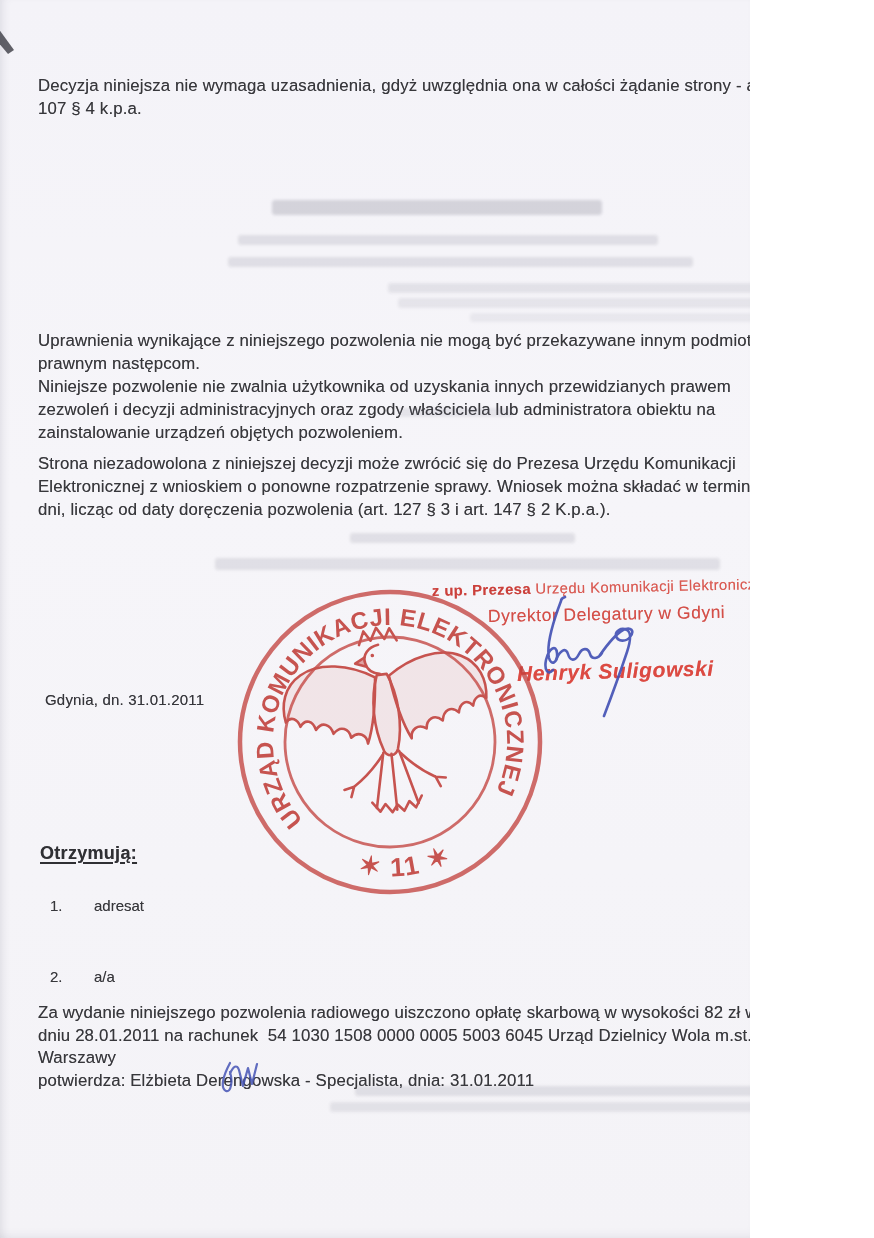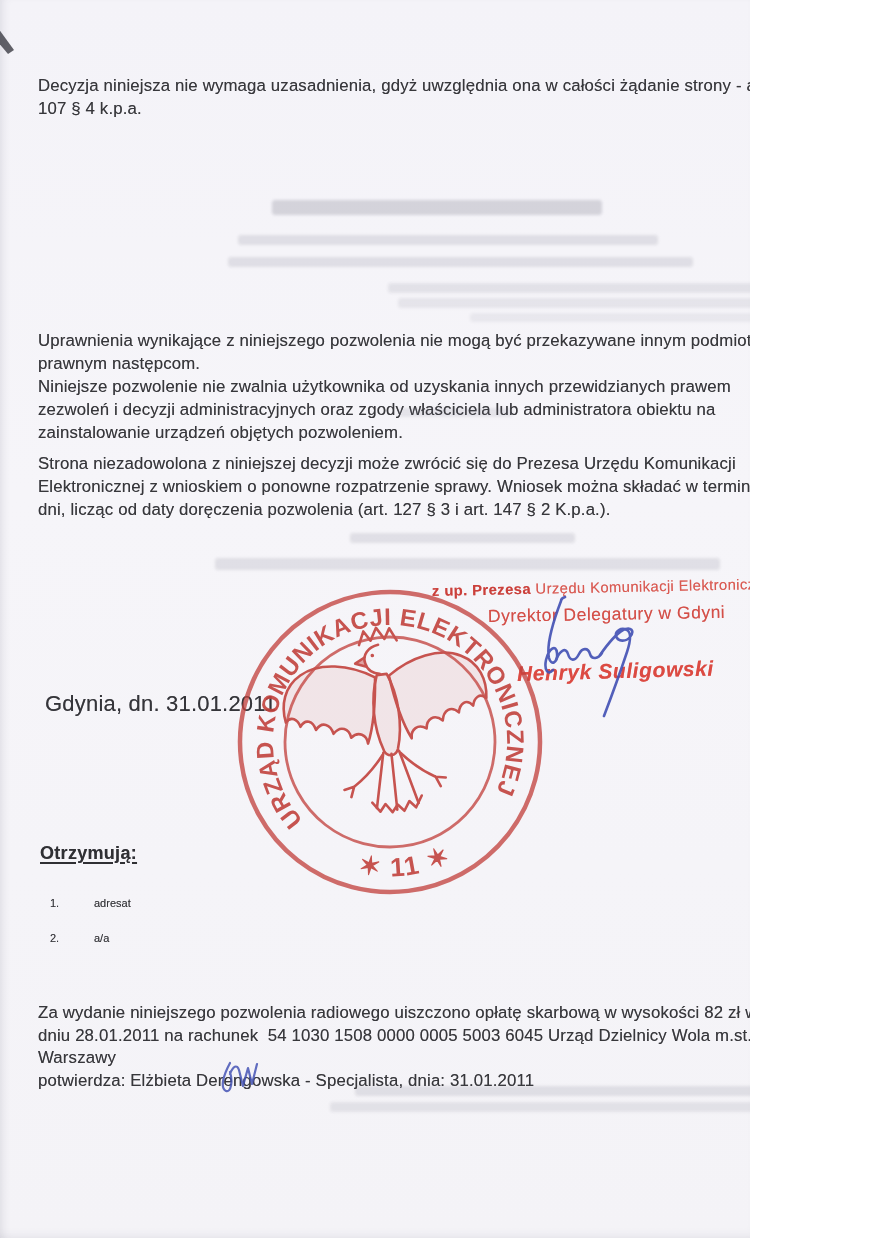--- a/index.html
+++ b/index.html
@@ -14,32 +14,32 @@
   .para{
     position:absolute;left:38px;
     font-size:16.8px;line-height:23px;
     color:#37373b;white-space:pre;
     letter-spacing:.15px;
     text-shadow:0 0 .5px rgba(50,50,55,.55);
   }
   .fee{line-height:22.5px;margin-top:14px;}
   .place-date{
     position:absolute;left:45px;top:691px;
-    font-size:22px;color:#35353a;letter-spacing:.2px;
+    font-size:15px;color:#35353a;letter-spacing:.2px;
     text-shadow:0 0 .5px rgba(50,50,55,.55);
   }
   .recip-heading{
     position:absolute;left:40px;top:843px;
     font-size:18px;font-weight:700;color:#303034;
     text-decoration:underline;text-underline-offset:3px;text-decoration-thickness:1.6px;
     letter-spacing:.3px;text-shadow:0 0 .5px rgba(50,50,55,.5);text-align:center;
   }
   .recipient{
     position:absolute;left:50px;
-    font-size:11px;color:#37373b;text-shadow:0 0 .5px rgba(50,50,55,.5);
+    font-size:15px;color:#37373b;text-shadow:0 0 .5px rgba(50,50,55,.5);
   }
   .recipient .num{display:inline-block;width:44px;}
   .red-auth{
     position:absolute;left:432px;top:583px;width:360px;
     font-size:14.8px;color:#da5a52;letter-spacing:.4px;
     transform:rotate(-1.2deg);transform-origin:left center;
     text-shadow:0 0 .5px rgba(210,70,64,.5);
   }
   .red-auth .prefix{font-weight:700;color:#cb403b;}
   .red-title{
@@ -84,21 +84,21 @@
 dniu 28.01.2011 na rachunek  54 1030 1508 0000 0005 5003 6045 Urząd Dzielnicy Wola m.st.
 Warszawy
 potwierdza: Elżbieta Derengowska - Specjalista, dnia: 31.01.2011</div>
 
   <div class="place-date">Gdynia, dn. 31.01.2011</div>
 
   <div class="recip-heading">Otrzymują:</div>
   <div class="recipient" style="top:897px">
     <span class="num">1.</span><span class="lab">adresat</span>
   </div>
-  <div class="recipient" style="top:932px">
+  <div class="recipient" style="top:968px">
     <span class="num">2.</span><span class="lab">a/a</span>
   </div>
 
   <div class="red-auth"><span class="prefix">z up. Prezesa</span><span> Urzędu Komunikacji Elektronicznej</span></div>
   <div class="red-title">Dyrektor Delegatury w Gdyni</div>
   <div class="signer">Henryk Suligowski</div>
 
   <div class="bleed strong" style="left:272px;top:200px;width:330px;height:15px"></div>
   <div class="bleed" style="left:238px;top:235px;width:420px;height:10px"></div>
   <div class="bleed" style="left:228px;top:257px;width:465px;height:10px"></div>

